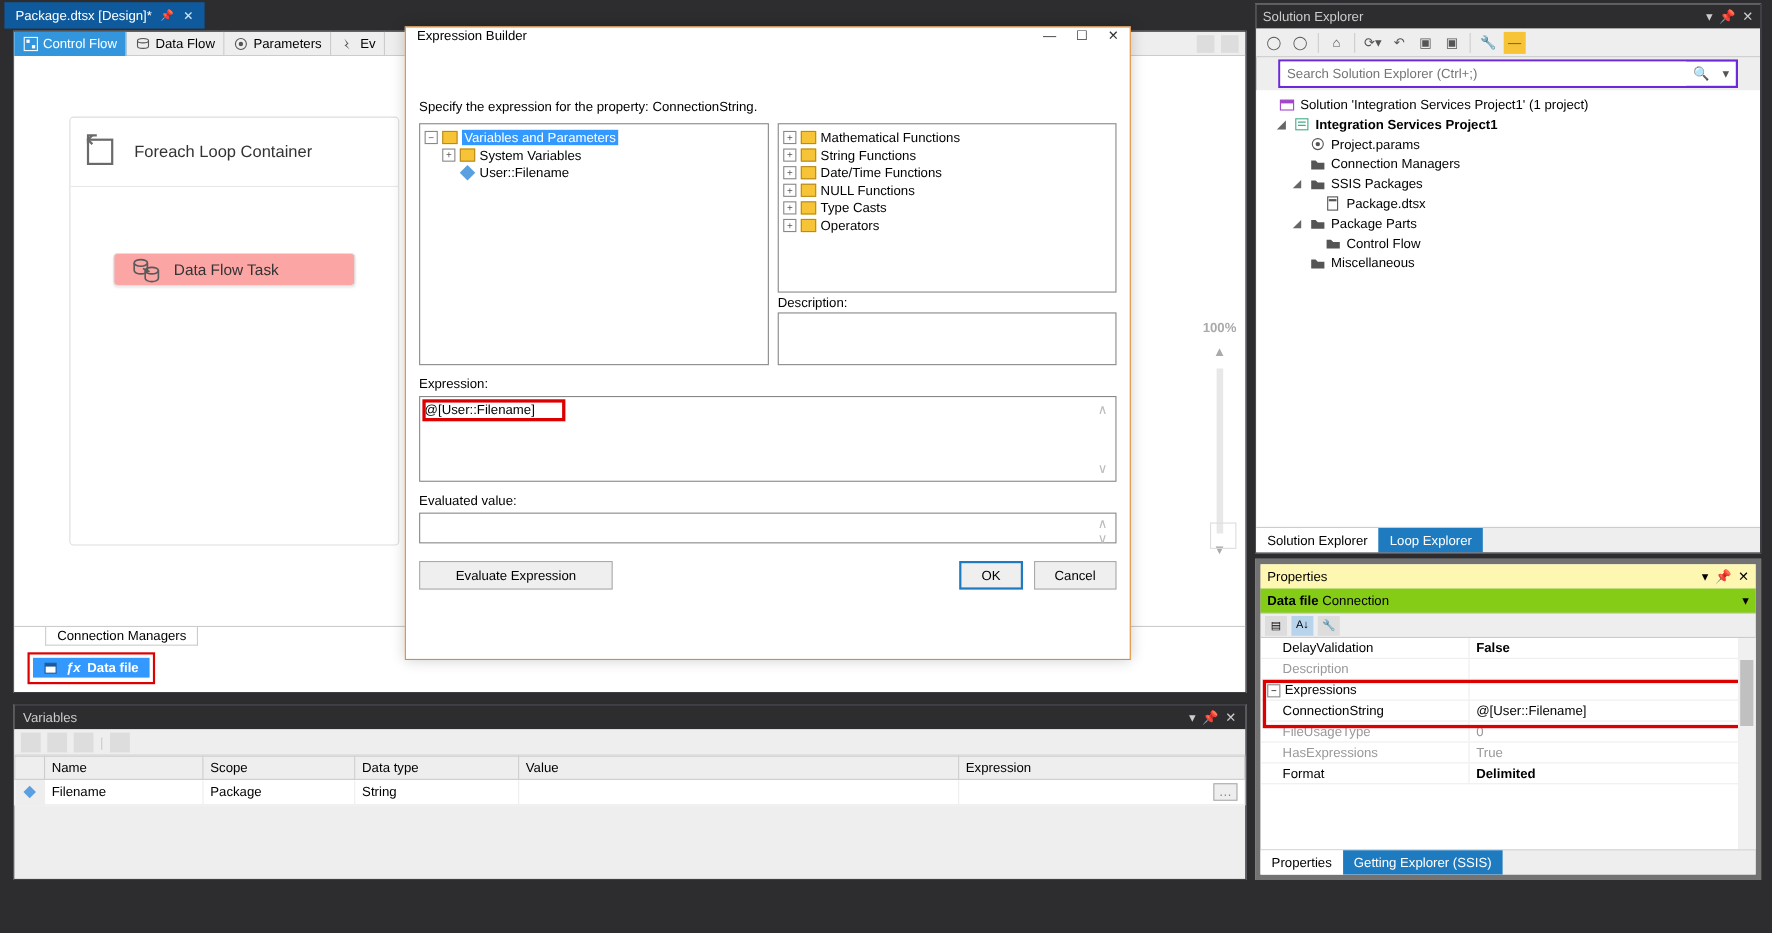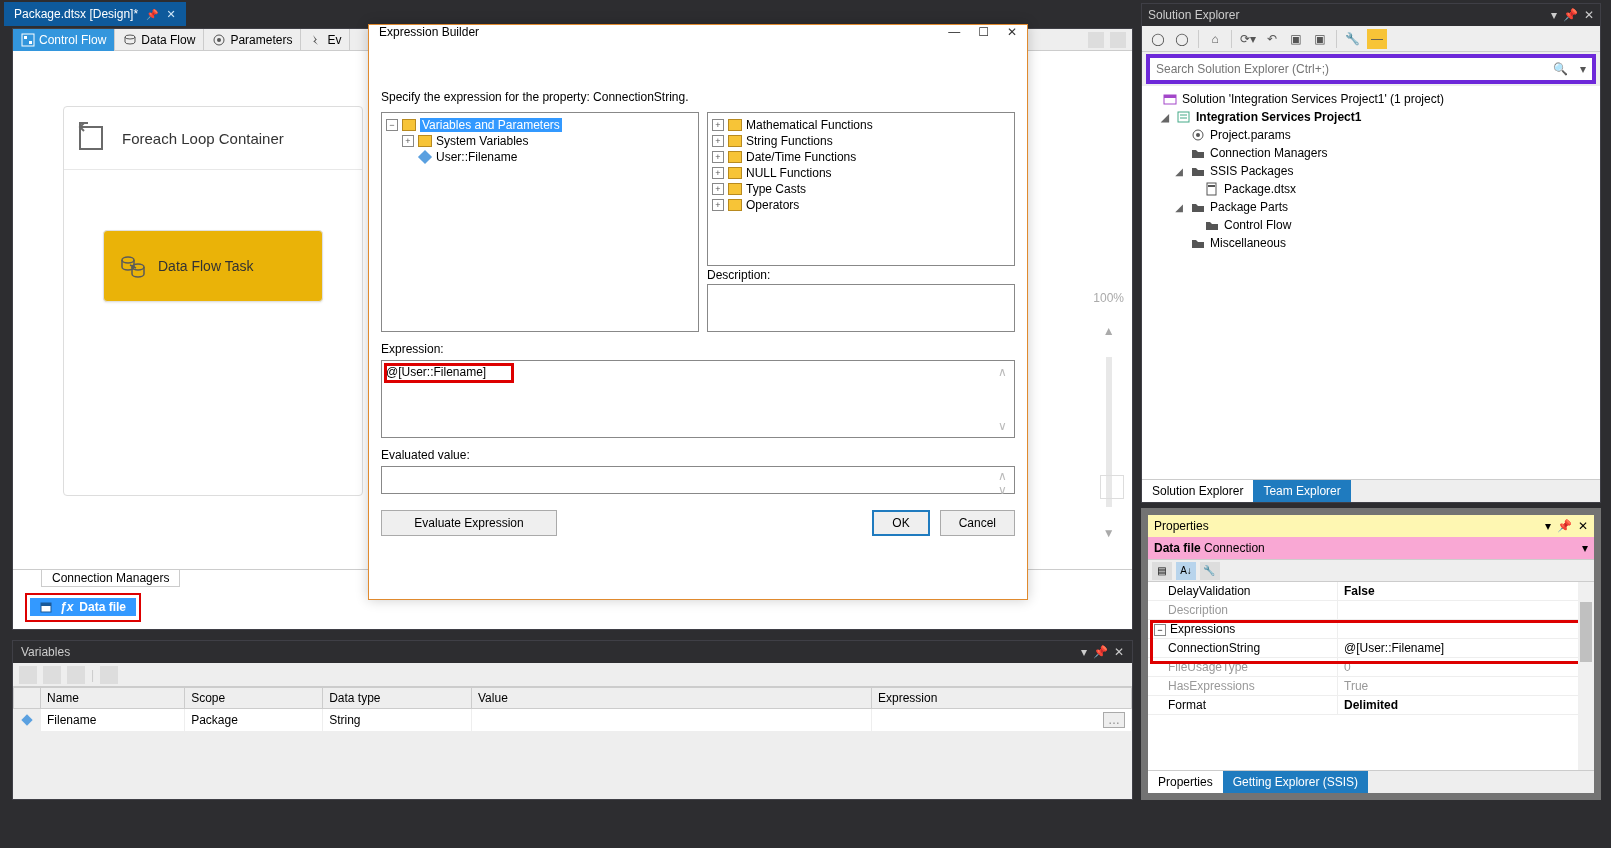--- a/index.html
+++ b/index.html
@@ -19,25 +19,25 @@
 .designer-tab .ico { width: 14px; height: 14px; display: inline-block; }
 .toolbar-right { margin-left: auto; display: flex; gap: 6px; padding-right: 6px; }
 .toolbar-right .btn { width: 16px; height: 16px; background: #ddd; }
 
 .canvas { position: relative; background: #fff; height: calc(100% - 22px - 60px); }
 .foreach-container { position: absolute; left: 50px; top: 55px; width: 300px; height: 390px; border: 1px solid #ddd; border-radius: 4px; background: #fff; }
 .foreach-header { display: flex; align-items: center; gap: 12px; padding: 14px 12px; }
 .foreach-header .icon { font-size: 28px; color: #6a6a6a; }
 .foreach-header .title { font-size: 15px; color: #333; }
 .foreach-body { border-top: 1px solid #e8e8e8; padding: 10px; height: 300px; }
-.dft { background: #eab308; border: 1px solid #e0e0e0; border-radius: 4px; display: flex; align-items: center; gap: 12px; padding: 22px 16px; width: 220px; margin: 50px auto; box-shadow: 0 1px 2px rgba(0,0,0,0.08); }
+.dft { background: #fca5a5; border: 1px solid #e0e0e0; border-radius: 4px; display: flex; align-items: center; gap: 12px; padding: 1px 16px; width: 220px; margin: 50px auto; box-shadow: 0 1px 2px rgba(0,0,0,0.08); }
 .dft .icon { font-size: 22px; color: #5a5a5a; }
 .dft .title { font-size: 14px; color: #333; }
 
-.zoom-widget { position: absolute; right: 8px; top: 240px; display: flex; flex-direction: column; align-items: center; gap: 19px; color: #aaa; }
+.zoom-widget { position: absolute; right: 8px; top: 240px; display: flex; flex-direction: column; align-items: center; gap: 8px; color: #aaa; font-weight: bold; }
 .zoom-widget .slider { width: 6px; height: 150px; background: #e8e8e8; position: relative; }
 .zoom-widget .arrow { font-size: 12px; }
 .fit-btn { position: absolute; right: 8px; bottom: 70px; width: 24px; height: 24px; border: 1px solid #ddd; }
 
 .conn-area { position: absolute; left: 0; right: 0; bottom: 0; height: 60px; background: #fff; border-top: 1px solid #ccc; }
 .conn-tabs { display: flex; padding: 0 28px; }
 .conn-tab { background: #fff; border: 1px solid #ccc; border-top: none; padding: 1px 10px; font-size: 12px; }
 .conn-body { padding: 6px 12px; }
 .conn-item-wrap { display:inline-block; border:2px solid #d00; padding:3px; }
 .conn-item-inner { display:inline-flex; align-items:center; gap:6px; background:#3399ff; color:#fff; padding:2px 10px; font-weight:bold; }
@@ -55,41 +55,41 @@
 .var-table .rowicon { width: 24px; text-align: center; background: #eee; }
 .var-table .ellipsis { text-align:right; color:#888; }
 
 
 .sol-panel { position: absolute; right: 10px; top: 3px; width: 460px; height: 500px; background: #eee; border: 1px solid #3f3f46; display:flex; flex-direction:column; }
 .sol-title { background: #2d2d30; color: #ccc; height: 22px; display: flex; align-items: center; justify-content: space-between; padding: 0 6px; }
 .sol-toolbar { background: #eee; height: 26px; display: flex; align-items: center; gap: 4px; padding: 0 6px; border-bottom: 1px solid #ccc; }
 .sol-toolbar .btn { width: 20px; height: 20px; display:flex; align-items:center; justify-content:center; color:#555; }
 .sol-toolbar .btn.active { background: #f7c437; }
 .sol-toolbar .sep { width:1px; height:18px; background:#ccc; margin:0 2px; }
-.sol-search { display:flex; align-items:center; border:4px solid #6d28d9; background:#fff; margin:2px 4px; }
+.sol-search { display:flex; align-items:center; border:2px solid #6d28d9; background:#fff; margin:2px 20px; }
 .sol-search input { flex:1; border:none; padding:4px 6px; font-size:12px; color:#888; }
 .sol-search .sico { padding:0 6px; color:#555; }
 .sol-tree { flex:1; background:#fff; overflow:auto; padding:4px 2px; }
 .tree-row { display:flex; align-items:center; gap:4px; padding:1px 0; }
 .tree-row .arrow { width:14px; text-align:center; color:#666; font-size:10px; }
 .tree-row .noarrow { width:14px; }
 .tree-row .ico { width:16px; height:16px; display:inline-flex; align-items:center; justify-content:center; font-size:12px; }
 .tree-row.bold { font-weight:bold; }
 .indent1 { padding-left: 14px; }
 .indent2 { padding-left: 28px; }
 .indent3 { padding-left: 42px; }
 .sol-tabs { display:flex; background:#eee; border-top:1px solid #ccc; }
 .sol-tabs .tab { padding:4px 10px; }
 .sol-tabs .tab.active { background:#fff; }
 .sol-tabs .tab.inactive { background:#1f7bbf; color:#fff; }
 
 
-.prop-panel { position: absolute; right: 10px; top: 508px; width: 460px; bottom: 48px; background: #eee; border: 7px solid #737373; display:flex; flex-direction:column; }
+.prop-panel { position: absolute; right: 10px; top: 508px; width: 460px; bottom: 48px; background: #eee; border: 5px solid #737373; display:flex; flex-direction:column; }
 .prop-title { background: #fef7b2; color: #000; height: 22px; display:flex; align-items:center; justify-content:space-between; padding:0 6px; }
-.prop-obj { background:#f9a8d4; padding:4px 6px; border-bottom:1px solid #ccc; }
+.prop-obj { background:#84cc16; padding:4px 6px; border-bottom:1px solid #ccc; }
 .prop-obj .name { font-weight:bold; }
 .prop-toolbar { background:#eee; height:22px; display:flex; align-items:center; gap:4px; padding:0 4px; border-bottom:1px solid #ccc; }
 .prop-toolbar .btn { width:20px; height:18px; background:#ddd; display:flex; align-items:center; justify-content:center; font-size:10px; }
 .prop-grid { flex:1; background:#fff; overflow:auto; position:relative; }
 .prop-row { display:flex; border-bottom:1px solid #eee; }
 .prop-row .k { width:190px; padding:2px 4px 2px 20px; border-right:1px solid #eee; }
 .prop-row .v { flex:1; padding:2px 6px; }
 .prop-row.bold .v { font-weight:bold; }
 .prop-row.gray { color:#999; }
 .prop-row.category .k { padding-left:6px; font-weight:normal; }
@@ -408,21 +408,21 @@
       <span class="ico">
         <svg width="16" height="16">
             <path d="M2 5 h4 l2 2 h6 v6 h-12 z" fill="#555"></path>
           </svg>
       </span>
       <span>Miscellaneous</span>
     </div>
   </div>
   <div class="sol-tabs">
     <div class="tab active"><span>Solution Explorer</span></div>
-    <div class="tab inactive"><span>Team Explorer</span></div>
+    <div class="tab inactive"><span>Loop Explorer</span></div>
   </div>
 </div>
 
 <div class="prop-panel">
   <div class="prop-title">
     <span>Properties</span>
     <span style="display:flex;gap:6px;">
       <span>▾</span>
       <span>📌</span>
       <span>✕</span>

